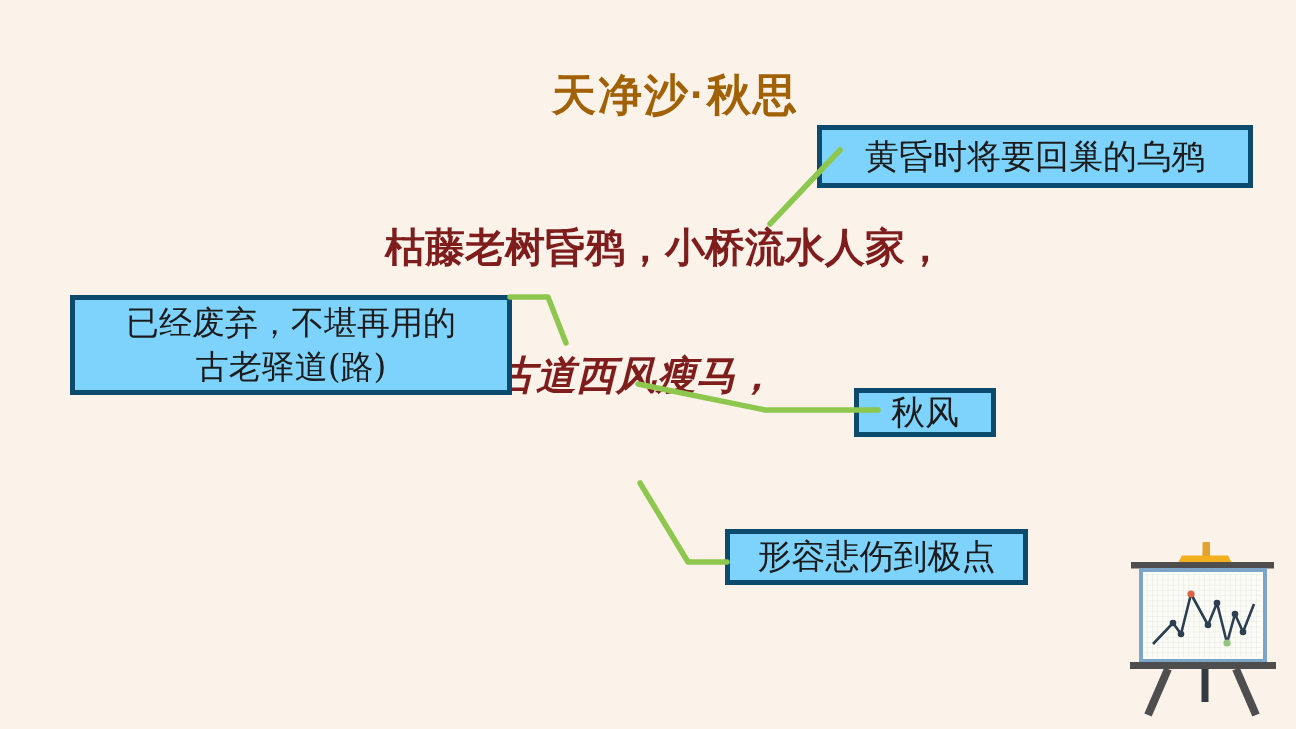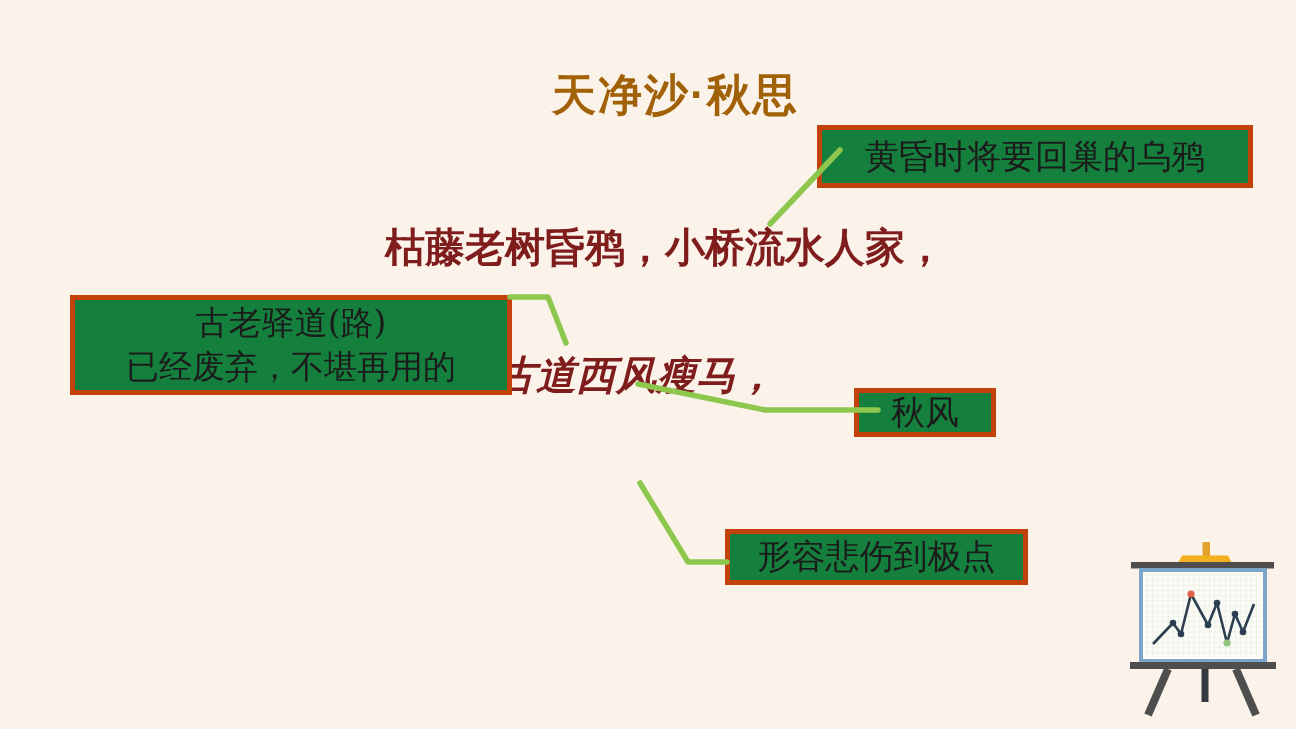--- a/index.html
+++ b/index.html
@@ -21,22 +21,22 @@
     font-size:40px;font-weight:700;color:#7f1d1d;
     font-family:"Liberation Sans",sans-serif;
     white-space:nowrap;
   }
   .poem-line-1{left:385px;top:220px;}
   .poem-line-2{left:496px;top:348px;font-style:italic;}
   .poem-line-3{left:422px;top:443px;}
   .anno-box{
     position:absolute;
     box-sizing:border-box;
-    border:5px solid #c2410c;
-    background:#15803d;
+    border:5px solid #0c4a6e;
+    background:#7dd3fc;
     display:flex;flex-direction:column;
     align-items:center;justify-content:center;
     color:#1B1B1B;
     font-family:"DejaVu Serif",serif;
     white-space:nowrap;
   }
   .anno-crow{left:817px;top:125px;width:436px;height:63px;font-size:34px;}
   .anno-road{left:70px;top:295px;width:442px;height:100px;font-size:33px;line-height:44px;}
   .anno-wind{left:854px;top:388px;width:142px;height:49px;font-size:34px;}
   .anno-heartbroken{left:725px;top:529px;width:303px;height:56px;font-size:34px;}
@@ -60,22 +60,22 @@
   <div class="slide-title">天净沙·秋思</div>
 
   <div class="poem-line poem-line-1">枯藤老树昏鸦，小桥流水人家，</div>
   <div class="poem-line poem-line-2">古道西风瘦马，</div>
 
   <div class="anno-box anno-crow">
     <span>黄昏时将要回巢的乌鸦</span>
   </div>
 
   <div class="anno-box anno-road">
+    <span>已经废弃，不堪再用的</span>
     <span>古老驿道(路)</span>
-    <span>已经废弃，不堪再用的</span>
   </div>
 
   <div class="anno-box anno-wind">
     <span>秋风</span>
   </div>
 
   <div class="anno-box anno-heartbroken">
     <span>形容悲伤到极点</span>
   </div>
 

